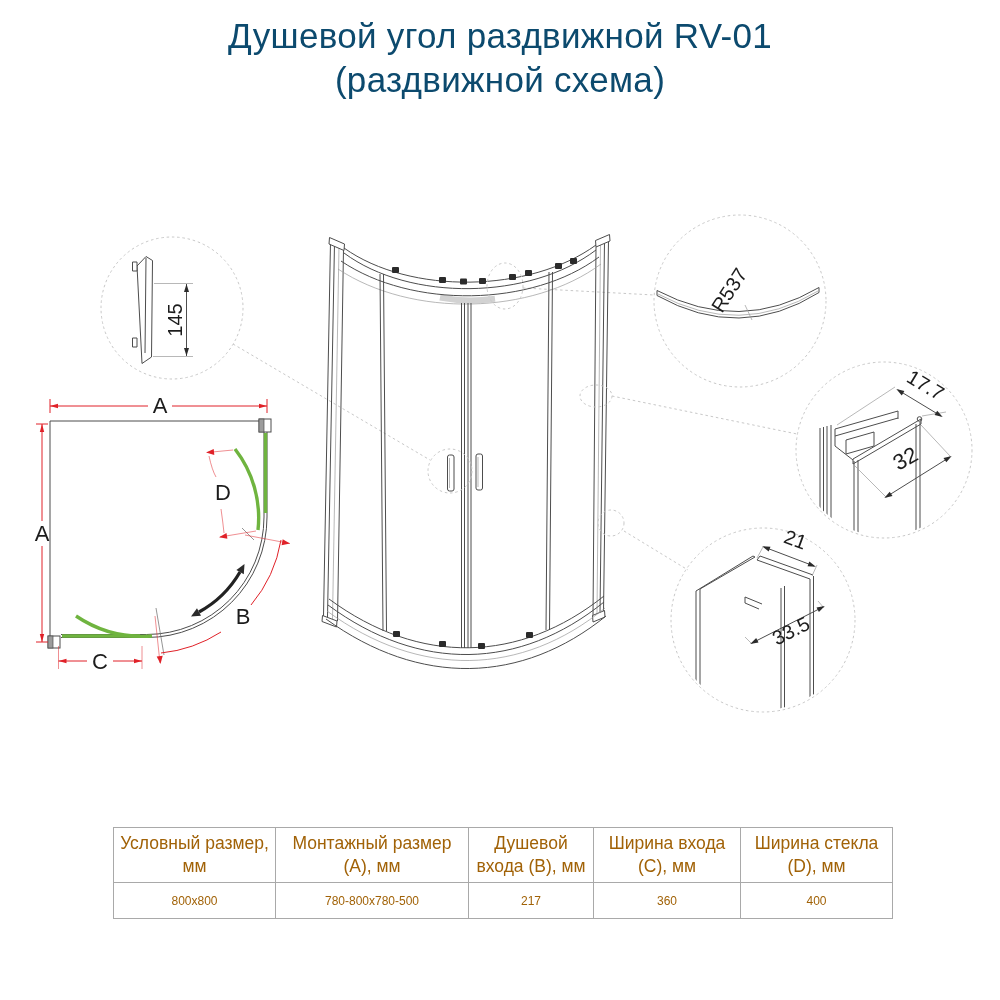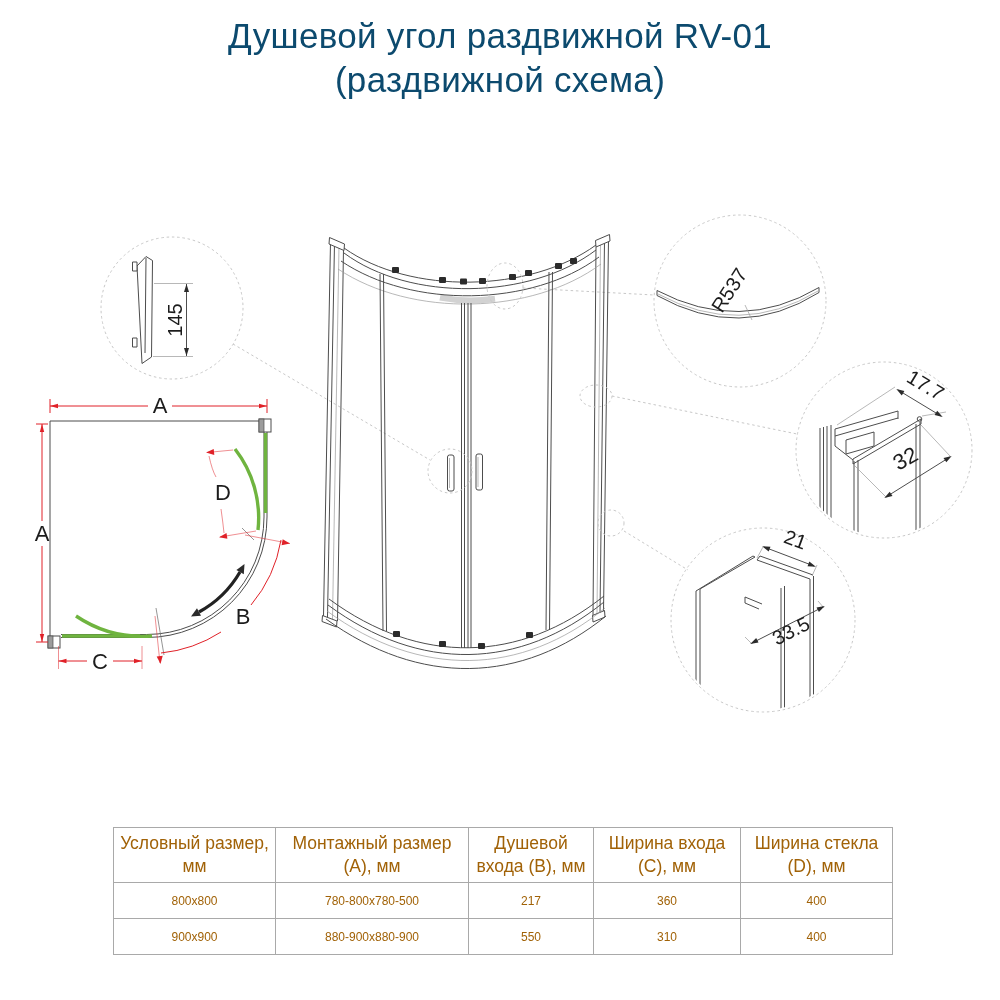--- a/index.html
+++ b/index.html
@@ -288,23 +288,16 @@
         </tr>
       </thead>
       <tbody>
         <tr>
           <td>800x800</td>
           <td>780-800x780-500</td>
           <td>217</td>
           <td>360</td>
           <td>400</td>
         </tr>
-        <tr>
-          <td>900x900</td>
-          <td>880-900x880-900</td>
-          <td>550</td>
-          <td>310</td>
-          <td>400</td>
-        </tr>
       </tbody>
     </table>
   </div>
 </div>
 
 </body></html>

